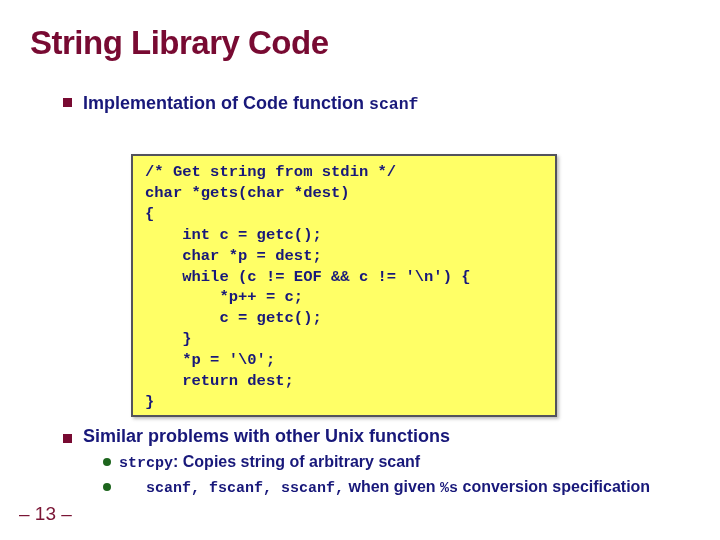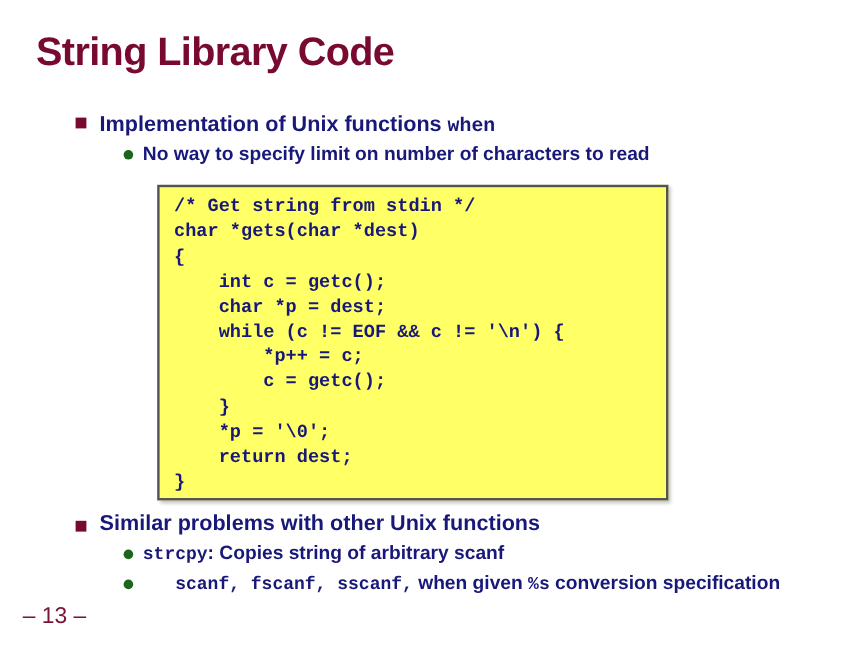--- a/index.html
+++ b/index.html
@@ -94,27 +94,23 @@
 </style>
 </head>
 <body>
 
 <div class="slide">
 
   <h1 class="title">String Library Code</h1>
 
   <div class="row l1 r1">
     <span class="sq"></span>
-    <span class="txt"><span>Implementation of Unix functions </span><span class="mono">when</span></span>
+    <span class="txt"><span>Implementation of Code function </span><span class="mono">scanf</span></span>
   </div>
 
-  <div class="row l2 r1s1">
-    <span class="dot"></span>
-    <span class="txt">No way to specify limit on number of characters to read</span>
-  </div>
 
   <pre class="codebox">/* Get string from stdin */
 char *gets(char *dest)
 {
     int c = getc();
     char *p = dest;
     while (c != EOF &amp;&amp; c != '\n') {
         *p++ = c;
         c = getc();
     }

